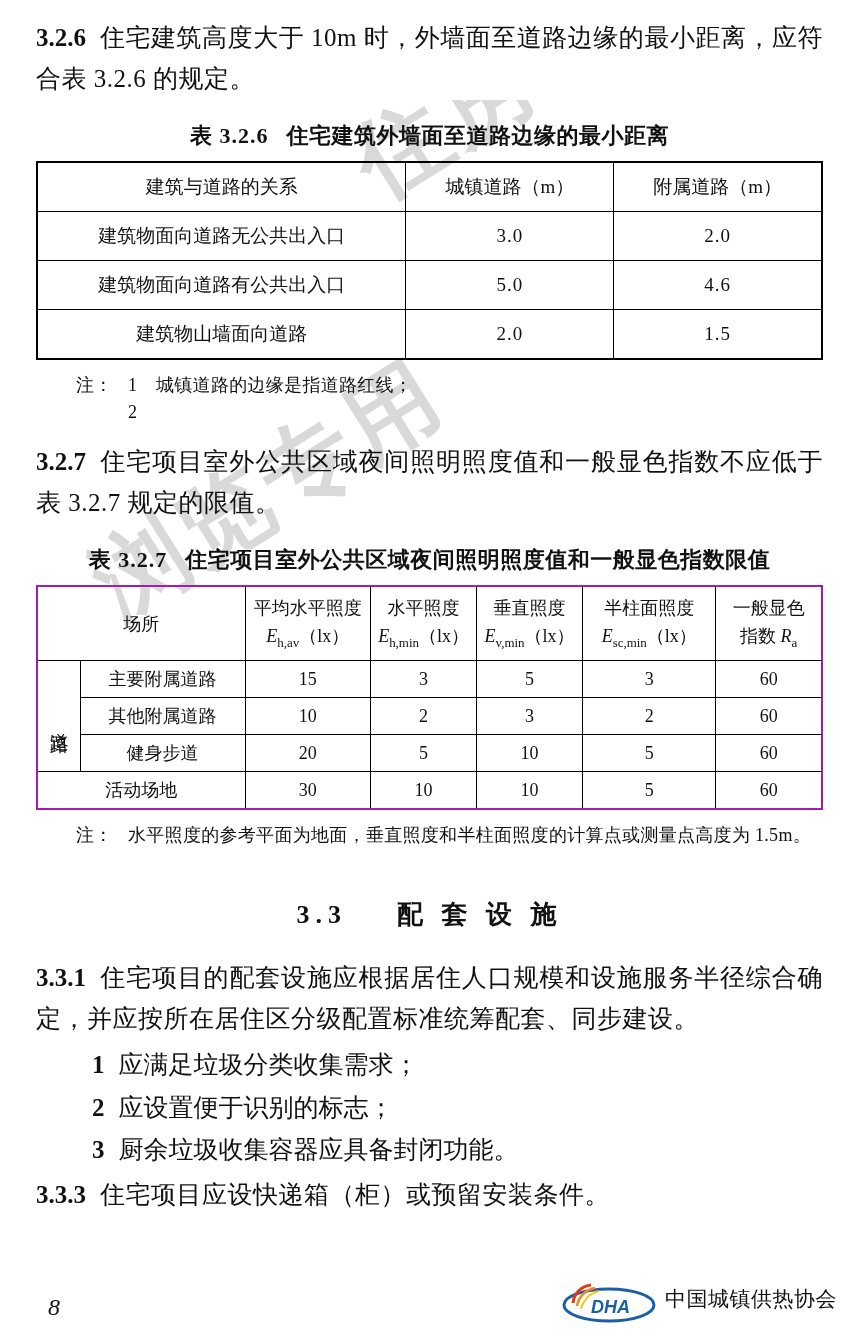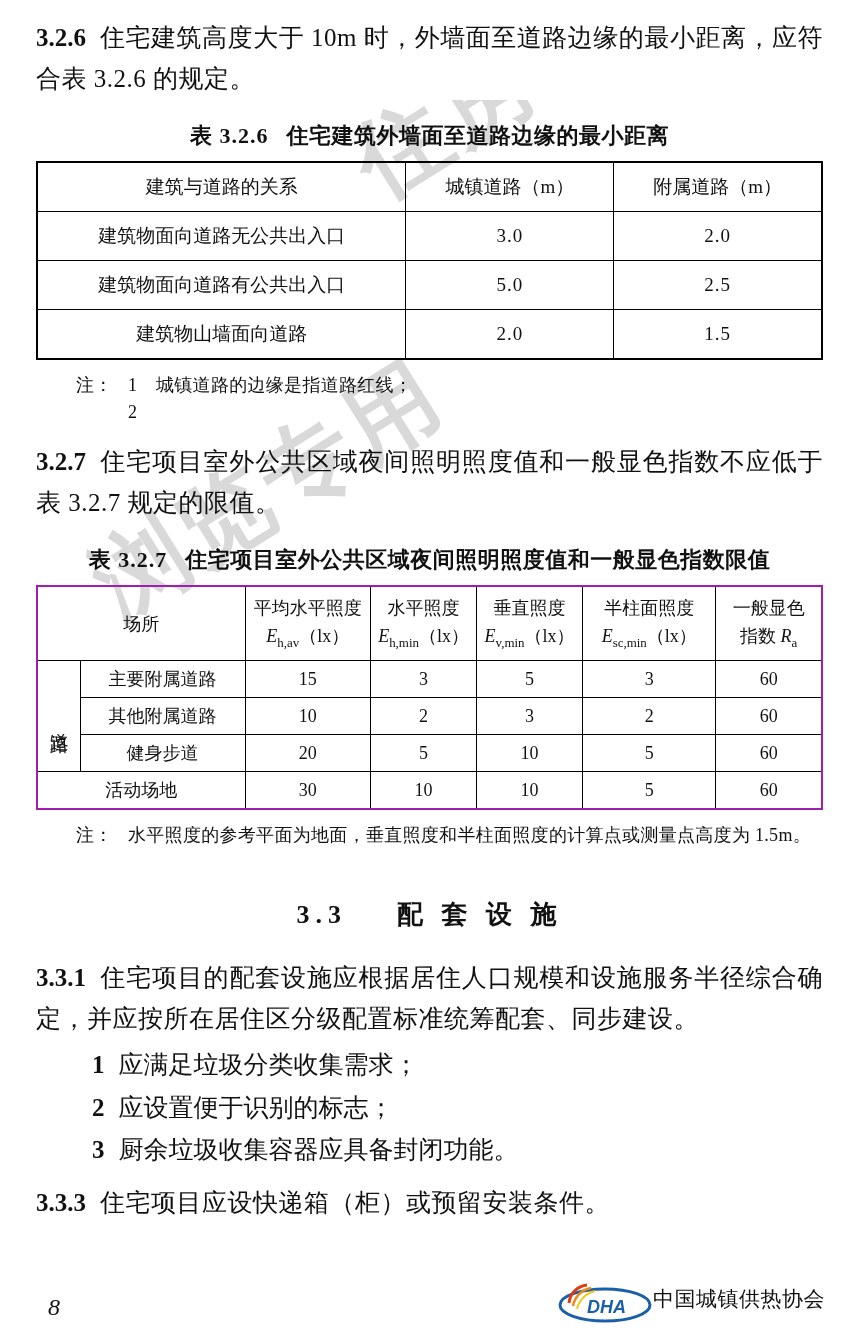--- a/index.html
+++ b/index.html
@@ -176,24 +176,25 @@
   .page-no {
     position: absolute;
     left: 48px;
     bottom: 0;
     font-size: 24px;
     font-style: italic;
     font-family: "Liberation Serif", serif;
   }
   .logo {
     position: absolute;
-    right: 34px;
+    right: 22px;
     bottom: -2px;
     display: flex;
     align-items: center;
+    gap: 8px;
   }
   .logo-mark {
     position: relative;
     width: 96px;
     height: 48px;
   }
   .logo-text {
     font-size: 21px;
     color: #111;
     letter-spacing: 0.5px;
@@ -234,21 +235,21 @@
           <td>附属道路（m）</td>
         </tr>
         <tr>
           <td>建筑物面向道路无公共出入口</td>
           <td class="num-cell">3.0</td>
           <td class="num-cell">2.0</td>
         </tr>
         <tr>
           <td>建筑物面向道路有公共出入口</td>
           <td class="num-cell">5.0</td>
-          <td class="num-cell">2.5</td>
+          <td class="num-cell">4.6</td>
         </tr>
         <tr>
           <td>建筑物山墙面向道路</td>
           <td class="num-cell">2.0</td>
           <td class="num-cell">1.5</td>
         </tr>
       </tbody>
     </table>
 
     <div class="notes">
@@ -363,21 +364,21 @@
     <div class="list-item">
       <span class="lnum">1</span><span>应满足垃圾分类收集需求；</span>
     </div>
     <div class="list-item">
       <span class="lnum">2</span><span>应设置便于识别的标志；</span>
     </div>
     <div class="list-item">
       <span class="lnum">3</span><span>厨余垃圾收集容器应具备封闭功能。</span>
     </div>
 
-    <p class="clause" style="margin-top:12px;">
+    <p class="clause" style="margin-top:4px;">
       <span class="num">3.3.3</span><span class="body">住宅项目应设快递箱（柜）或预留安装条件。</span>
     </p>
 
   </div>
 
   <div class="footer">
     <div class="page-no">8</div>
     <div class="logo">
       <div class="logo-mark">
         <svg width="96" height="48" viewBox="0 0 96 48" xmlns="http://www.w3.org/2000/svg">

